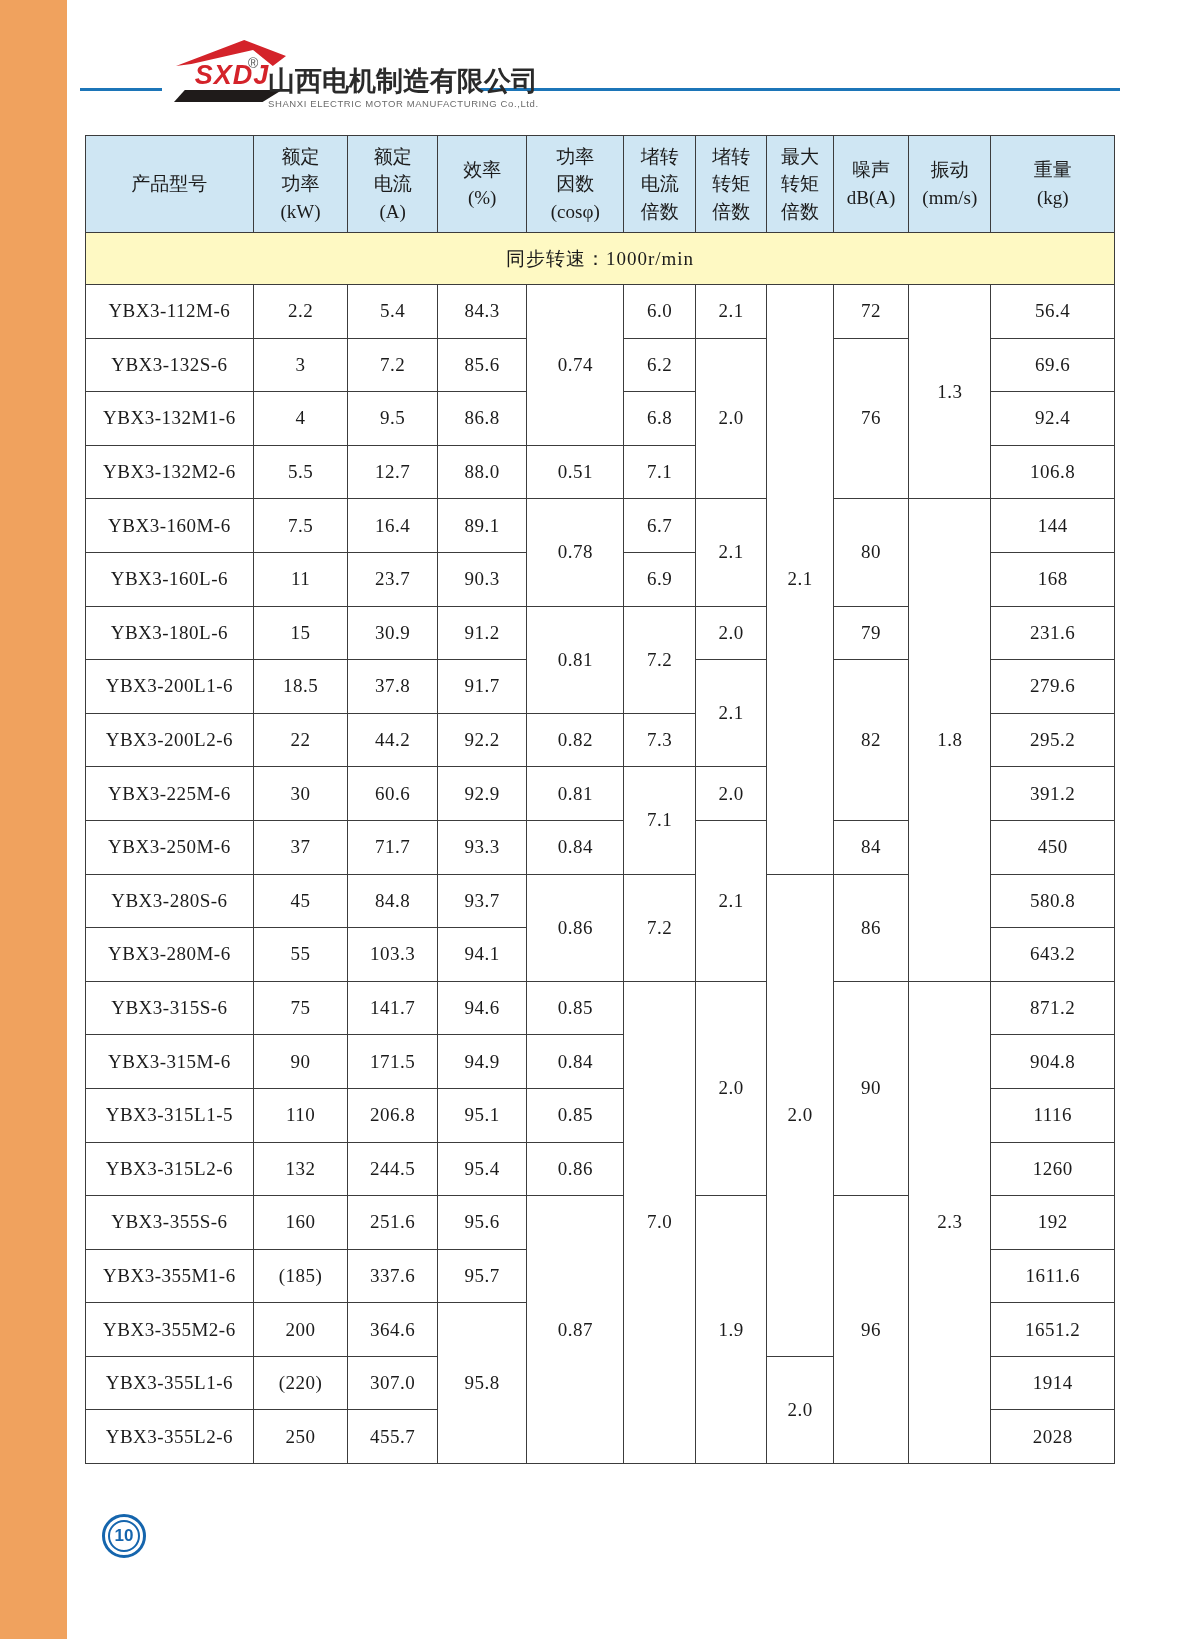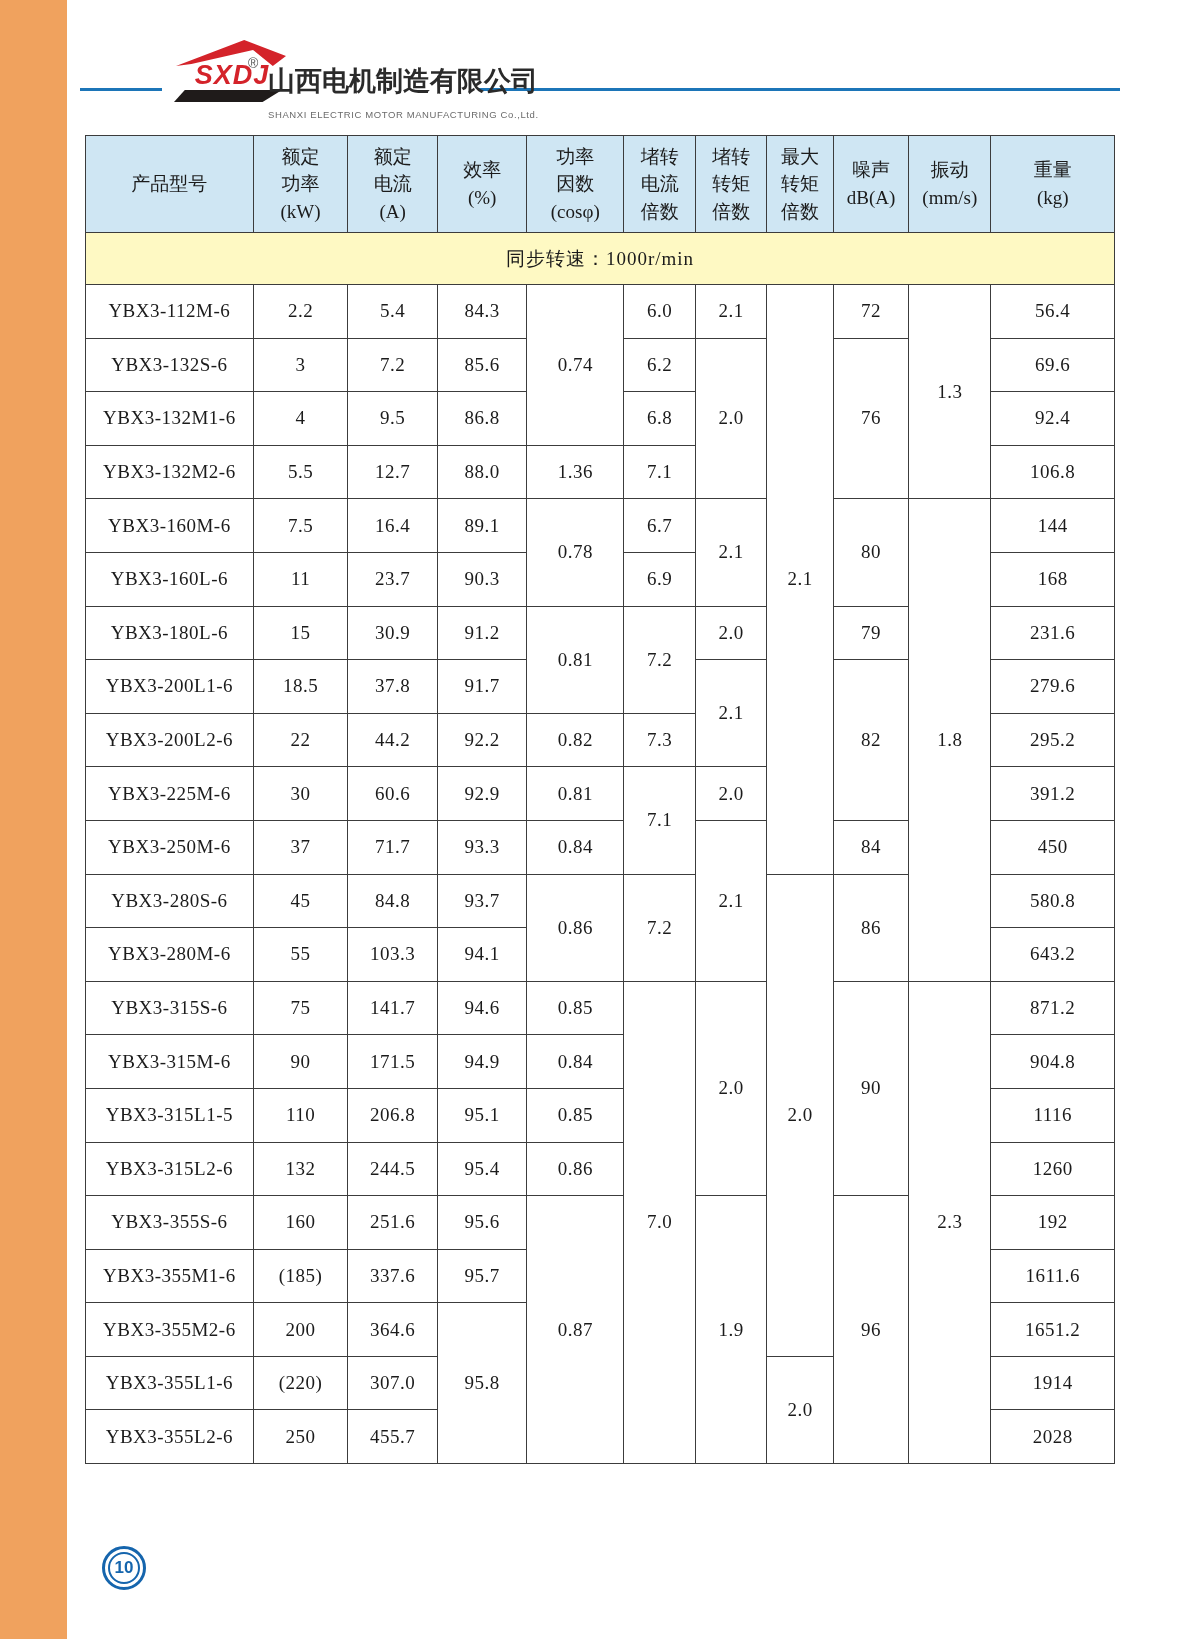--- a/index.html
+++ b/index.html
@@ -44,21 +44,21 @@
   }
   .company{position:absolute;left:268px;top:66px;width:400px;}
   .company-cn{
     font-family:"Liberation Sans","DejaVu Sans",sans-serif;
     font-size:27px;line-height:30px;color:#2a2a2a;
     font-weight:bold;letter-spacing:0px;white-space:nowrap;
   }
   .company-en{
     font-family:"Liberation Sans",sans-serif;
     font-size:9.5px;color:#6b6b6b;letter-spacing:0.6px;white-space:nowrap;
-    margin-top:13px;
+    margin-top:2px;
   }
   
   table.spec{
     position:absolute;left:85px;top:135px;width:1030px;
     border-collapse:collapse;table-layout:fixed;
   }
   .spec th,.spec td{
     border:1px solid #3c3c3c;
     text-align:center;vertical-align:middle;
     color:#1b1b1b;
@@ -73,21 +73,21 @@
     white-space:pre-line;
   }
   .spec td.speed-cell{
     height:51px;font-size:19px;letter-spacing:1px;background:#fef9c3;
   }
   .spec tbody td{
     height:52.6px;font-size:19px;letter-spacing:0.5px;background:#fff;
   }
   
   .badge{
-    position:absolute;left:102px;top:1546px;width:44px;height:44px;
+    position:absolute;left:102px;top:1514px;width:44px;height:44px;
     border:3px solid #1565ad;border-radius:50%;
     box-sizing:border-box;
     display:flex;align-items:center;justify-content:center;
   }
   .badge-inner{
     width:32px;height:32px;border:2px solid #1565ad;border-radius:50%;
     box-sizing:border-box;
     display:flex;align-items:center;justify-content:center;
     font-family:"Liberation Sans",sans-serif;
     font-weight:bold;font-size:17px;color:#1565ad;
@@ -195,21 +195,21 @@
           <td>9.5</td>
           <td>86.8</td>
           <td>6.8</td>
           <td>92.4</td>
         </tr>
         <tr>
           <td>YBX3-132M2-6</td>
           <td>5.5</td>
           <td>12.7</td>
           <td>88.0</td>
-          <td>1.36</td>
+          <td>0.51</td>
           <td>7.1</td>
           <td>106.8</td>
         </tr>
         <tr>
           <td>YBX3-160M-6</td>
           <td>7.5</td>
           <td>16.4</td>
           <td>89.1</td>
           <td rowspan="2">0.78</td>
           <td>6.7</td>

